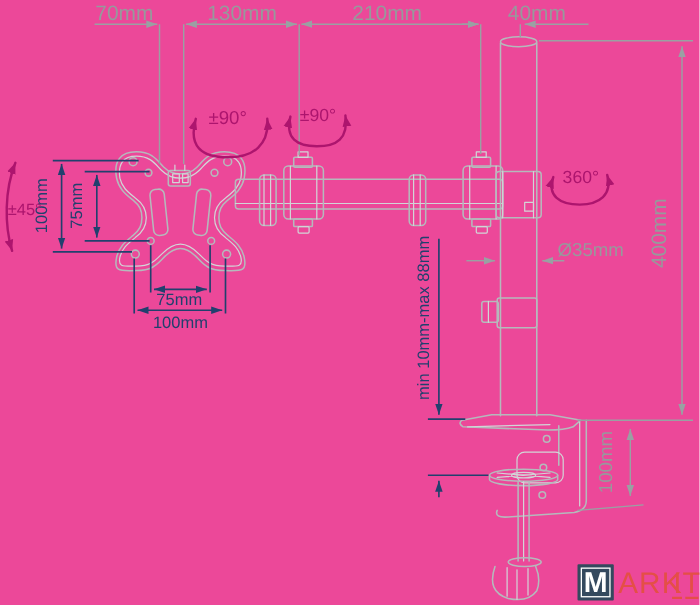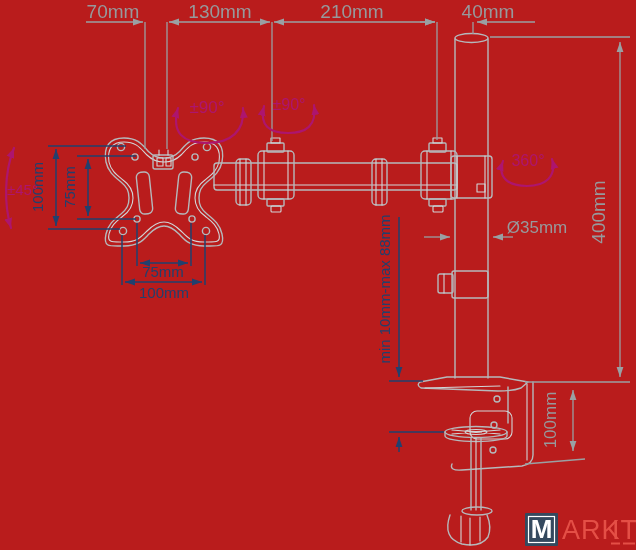--- a/index.html
+++ b/index.html
@@ -1,16 +1,16 @@
 <!DOCTYPE html>
 <html><head>
 <meta charset="utf-8">
 <style>
   html,body{margin:0;padding:0;background:#ffffff;}
-  .stage{position:relative;width:636px;height:550px;background:#b91c1c;overflow:hidden;
+  .stage{position:relative;width:636px;height:550px;background:#ec4899;overflow:hidden;
          font-family:"Liberation Sans",sans-serif;}
   svg{display:block}
   
   .ln-d{stroke:#b5b9bc;fill:none;stroke-width:1.4;stroke-linecap:round;stroke-linejoin:round}
   .ln-d2{stroke:#d2d5d7;fill:none;stroke-width:1.1;stroke-linecap:round;stroke-linejoin:round}
   
   .ln-g{stroke:#9aa0a3;fill:none;stroke-width:1.3}
   .ln-b{stroke:#21406e;fill:none;stroke-width:1.5}
   .ln-m{stroke:#ad156e;fill:none;stroke-width:2.2;stroke-linecap:round}
   text{font-family:"Liberation Sans",sans-serif}

